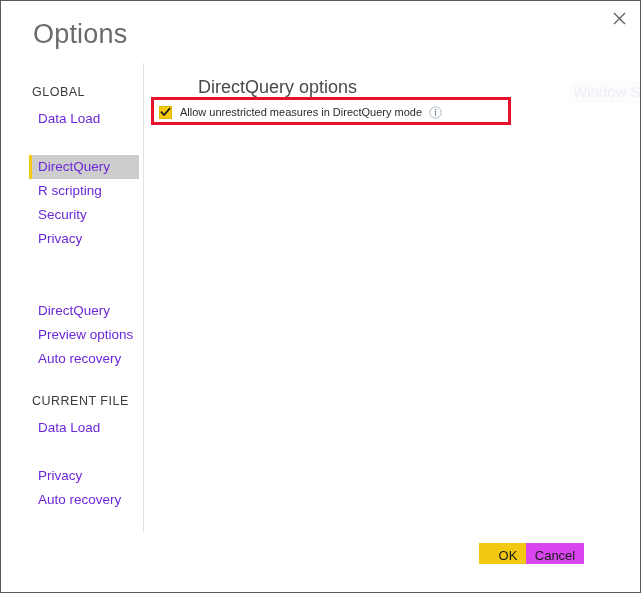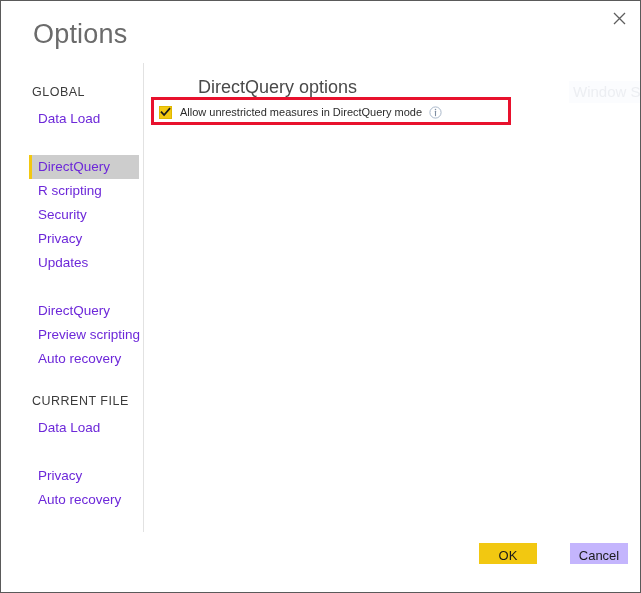--- a/index.html
+++ b/index.html
@@ -214,23 +214,23 @@
     padding: 2px;
     line-height: 21px;
     text-align: center;
   }
   .btn-ok {
     left: 478px;
     width: 58px;
     background: #f2c811;
   }
   .btn-cancel {
-    left: 569px;
+    left: 525px;
     width: 58px;
-    background: #c4b5fd;
+    background: #d946ef;
   }
 </style>
 </head>
 <body>
 
 <div id="dialog">
 
   <div class="titlebar">
     <div class="dialog-title">Options</div>
     <button class="close-btn">
@@ -259,28 +259,25 @@
     </div>
     <div class="nav-item" style="top:140px;">
       <span class="nav-label">Security</span>
     </div>
     <div class="nav-item" style="top:116px;">
       <span class="nav-label">R scripting</span>
     </div>
     <div class="nav-item" style="top:164px;">
       <span class="nav-label">Privacy</span>
     </div>
-    <div class="nav-item" style="top:188px;">
-      <span class="nav-label">Updates</span>
-    </div>
     <div class="nav-item" style="top:236px;">
       <span class="nav-label">DirectQuery</span>
     </div>
     <div class="nav-item" style="top:260px;">
-      <span class="nav-label">Preview scripting</span>
+      <span class="nav-label">Preview options</span>
     </div>
     <div class="nav-item" style="top:284px;">
       <span class="nav-label">Auto recovery</span>
     </div>
 
     <div class="group-header" style="top:331px;text-align:center;">CURRENT FILE</div>
 
     <div class="nav-item" style="top:353px;">
       <span class="nav-label">Data Load</span>
     </div>

